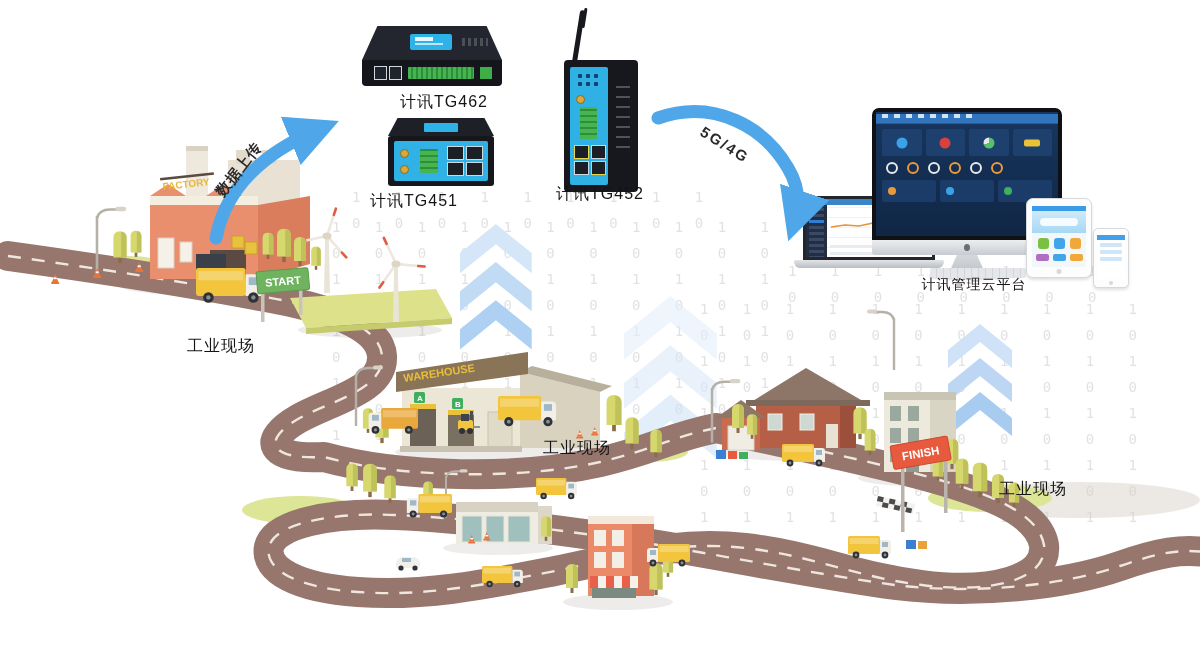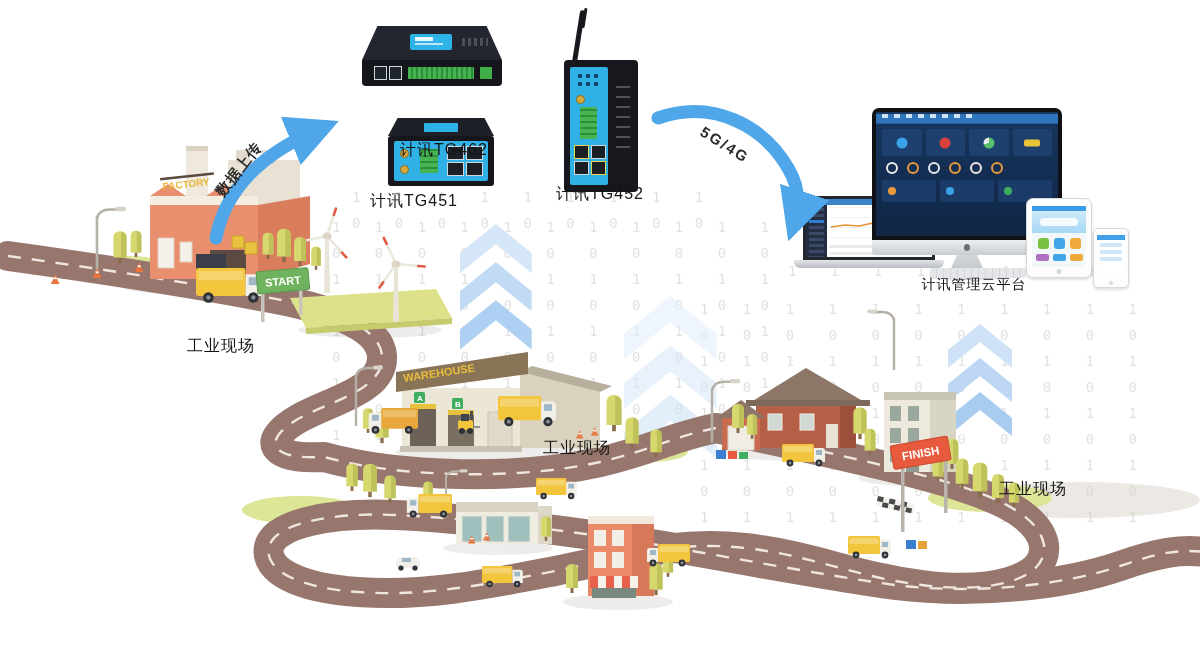--- a/index.html
+++ b/index.html
@@ -145,21 +145,21 @@
 </style>
 </head>
 <body>
 
 <div class="canvas">
 
   <div class="binary-layer">
       <div class="bincluster" style="left: 332px; top: 214px;"><div>1 1 1 1 1 1 1 1 1 1 1</div><div>0 0 0 0 0 0 0 0 0 0 0</div><div>1 1 1 1 1 1 1 1 1 1 1</div><div>0 0 0 0 0 0 0 0 0 0 0</div><div>1 1 1 1 1 1 1 1 1 1 1</div><div>0 0 0 0 0 0 0 0 0 0 0</div><div>1 1 1 1 1 1 1 1 1 1 1</div><div>0 0 0 0 0 0 0 0 0 0 0</div><div>1 1 1 1 1 1 1 1 1 1 1</div></div>
       <div class="bincluster" style="left: 700px; top: 296px;"><div>1 1 1 1 1 1 1 1 1 1 1</div><div>0 0 0 0 0 0 0 0 0 0 0</div><div>1 1 1 1 1 1 1 1 1 1 1</div><div>0 0 0 0 0 0 0 0 0 0 0</div><div>1 1 1 1 1 1 1 1 1 1 1</div><div>0 0 0 0 0 0 0 0 0 0 0</div><div>1 1 1 1 1 1 1 1 1 1 1</div><div>0 0 0 0 0 0 0 0 0 0 0</div><div>1 1 1 1 1 1 1 1 1 1 1</div></div>
       <div class="bincluster" style="left: 352px; top: 184px;"><div>1 1 1 1 1 1 1 1 1</div><div>0 0 0 0 0 0 0 0 0</div></div>
-      <div class="bincluster" style="left: 788px; top: 258px;"><div>1 1 1 1 1 1 1 1</div></div>
+      <div class="bincluster" style="left: 788px; top: 258px;"><div>1 1 1 1 1 1 1 1</div><div>0 0 0 0 0 0 0 0</div></div>
     </div>
 
   <svg class="chevron-layer" viewBox="0 0 1200 650">
     <defs>
       <path id="chev" d="M0,26 L32,0 L64,26 L64,44 L32,18 L0,44 Z"></path>
     </defs>
     <g transform="translate(460,224) scale(1.12)">
       <use href="#chev" fill="#d4e6f8"></use>
         <use href="#chev" y="34" fill="#c2dbf5"></use>
         <use href="#chev" y="68" fill="#aed0f2"></use>
@@ -630,20 +630,20 @@
       <marker id="arr" viewBox="0 0 10 10" refX="6.5" refY="5" markerWidth="4" markerHeight="4" orient="auto">
         <path d="M0,0 L10,5 L0,10 Z" fill="#4fa7e9"></path>
       </marker>
     </defs>
     <path d="M216,238 C224,196 254,156 322,128" fill="none" stroke="#4fa7e9" stroke-width="13" stroke-linecap="round" marker-end="url(#arr)"></path>
     <path d="M658,118 C715,98 765,128 788,168 C800,188 800,206 794,224" fill="none" stroke="#4fa7e9" stroke-width="13" stroke-linecap="round" marker-end="url(#arr)"></path>
   </svg>
 
   <div class="lbl lbl-rot" style="left:196px;top:160px;width:86px;transform:rotate(-52deg);font-size:15px;">数据上传</div>
   <div class="lbl lbl-rot" style="left:690px;top:136px;width:70px;transform:rotate(32deg);font-size:15px;letter-spacing:2px;">5G/4G</div>
-  <div class="lbl" style="left:394px;top:92px;width:100px;margin-top:48px;">计讯TG462</div>
+  <div class="lbl" style="left:394px;top:92px;width:100px;">计讯TG462</div>
   <div class="lbl" style="left:364px;top:191px;width:100px;">计讯TG451</div>
   <div class="lbl" style="left:550px;top:184px;width:100px;">计讯TG452</div>
   <div class="lbl lbl-big" style="left:894px;top:276px;width:160px;">计讯管理云平台</div>
   <div class="lbl" style="left:178px;top:336px;width:86px;">工业现场</div>
   <div class="lbl" style="left:534px;top:438px;width:86px;">工业现场</div>
   <div class="lbl" style="left:990px;top:479px;width:86px;">工业现场</div>
 </div>
 
 </body></html>

